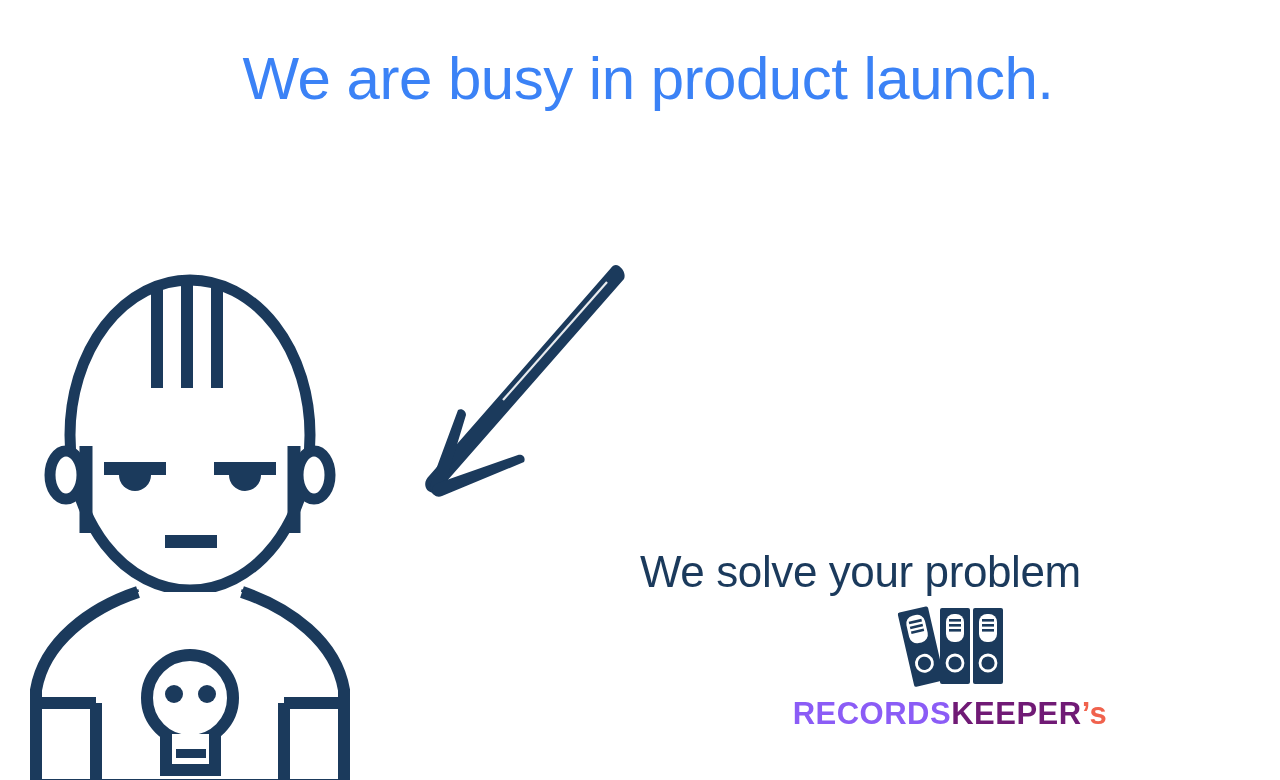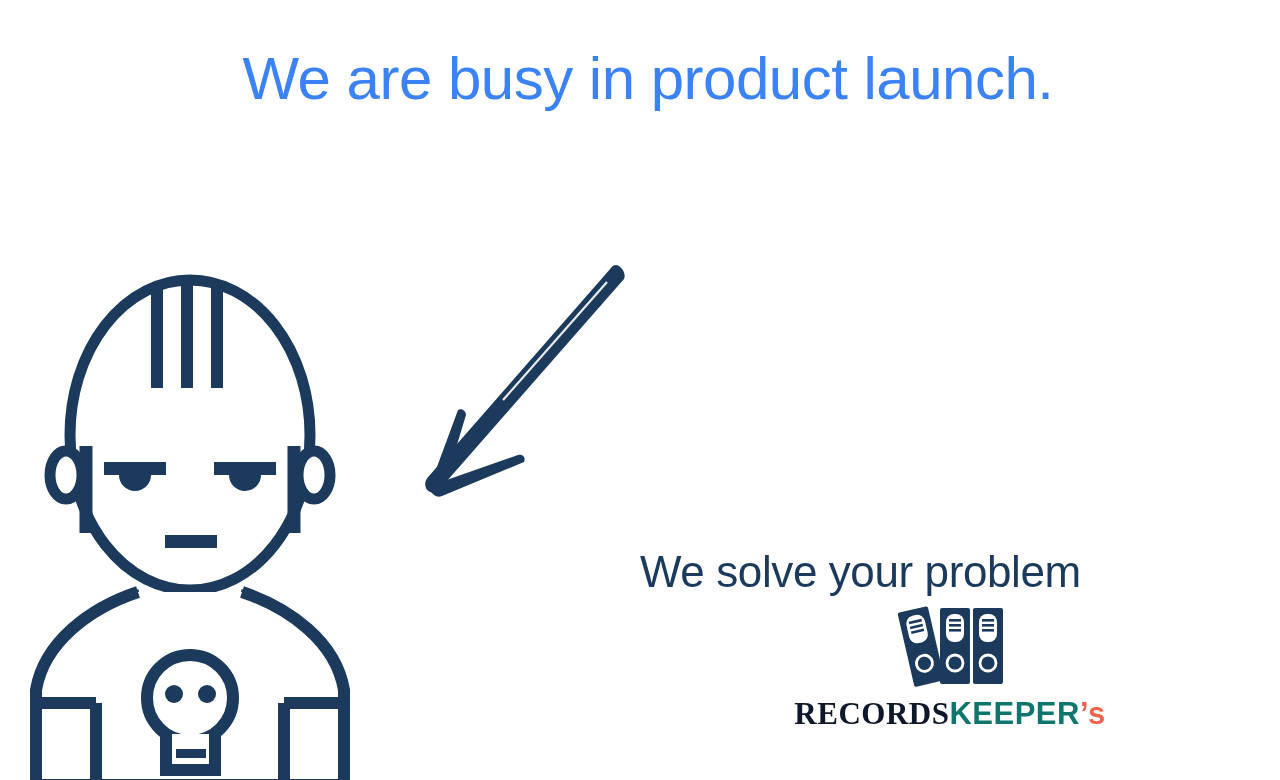--- a/index.html
+++ b/index.html
@@ -77,22 +77,22 @@
     height: 88px;
   }
   .logo-wordmark {
     display: block;
     margin-top: 8px;
     font-size: 31px;
     font-weight: bold;
     letter-spacing: 0.5px;
     white-space: nowrap;
   }
-  .logo-records { color: #0f172a; font-family: Liberation Serif, serif; }
-  .logo-keeper  { color: #0f766e; }
+  .logo-records { color: #8b5cf6; }
+  .logo-keeper  { color: #701a75; }
   .logo-apos    { color: #f0624d; }
 
   
   .character {
     position: absolute;
     left: 20px;
     top: 270px;
     width: 380px;
     height: 515px;
   }

